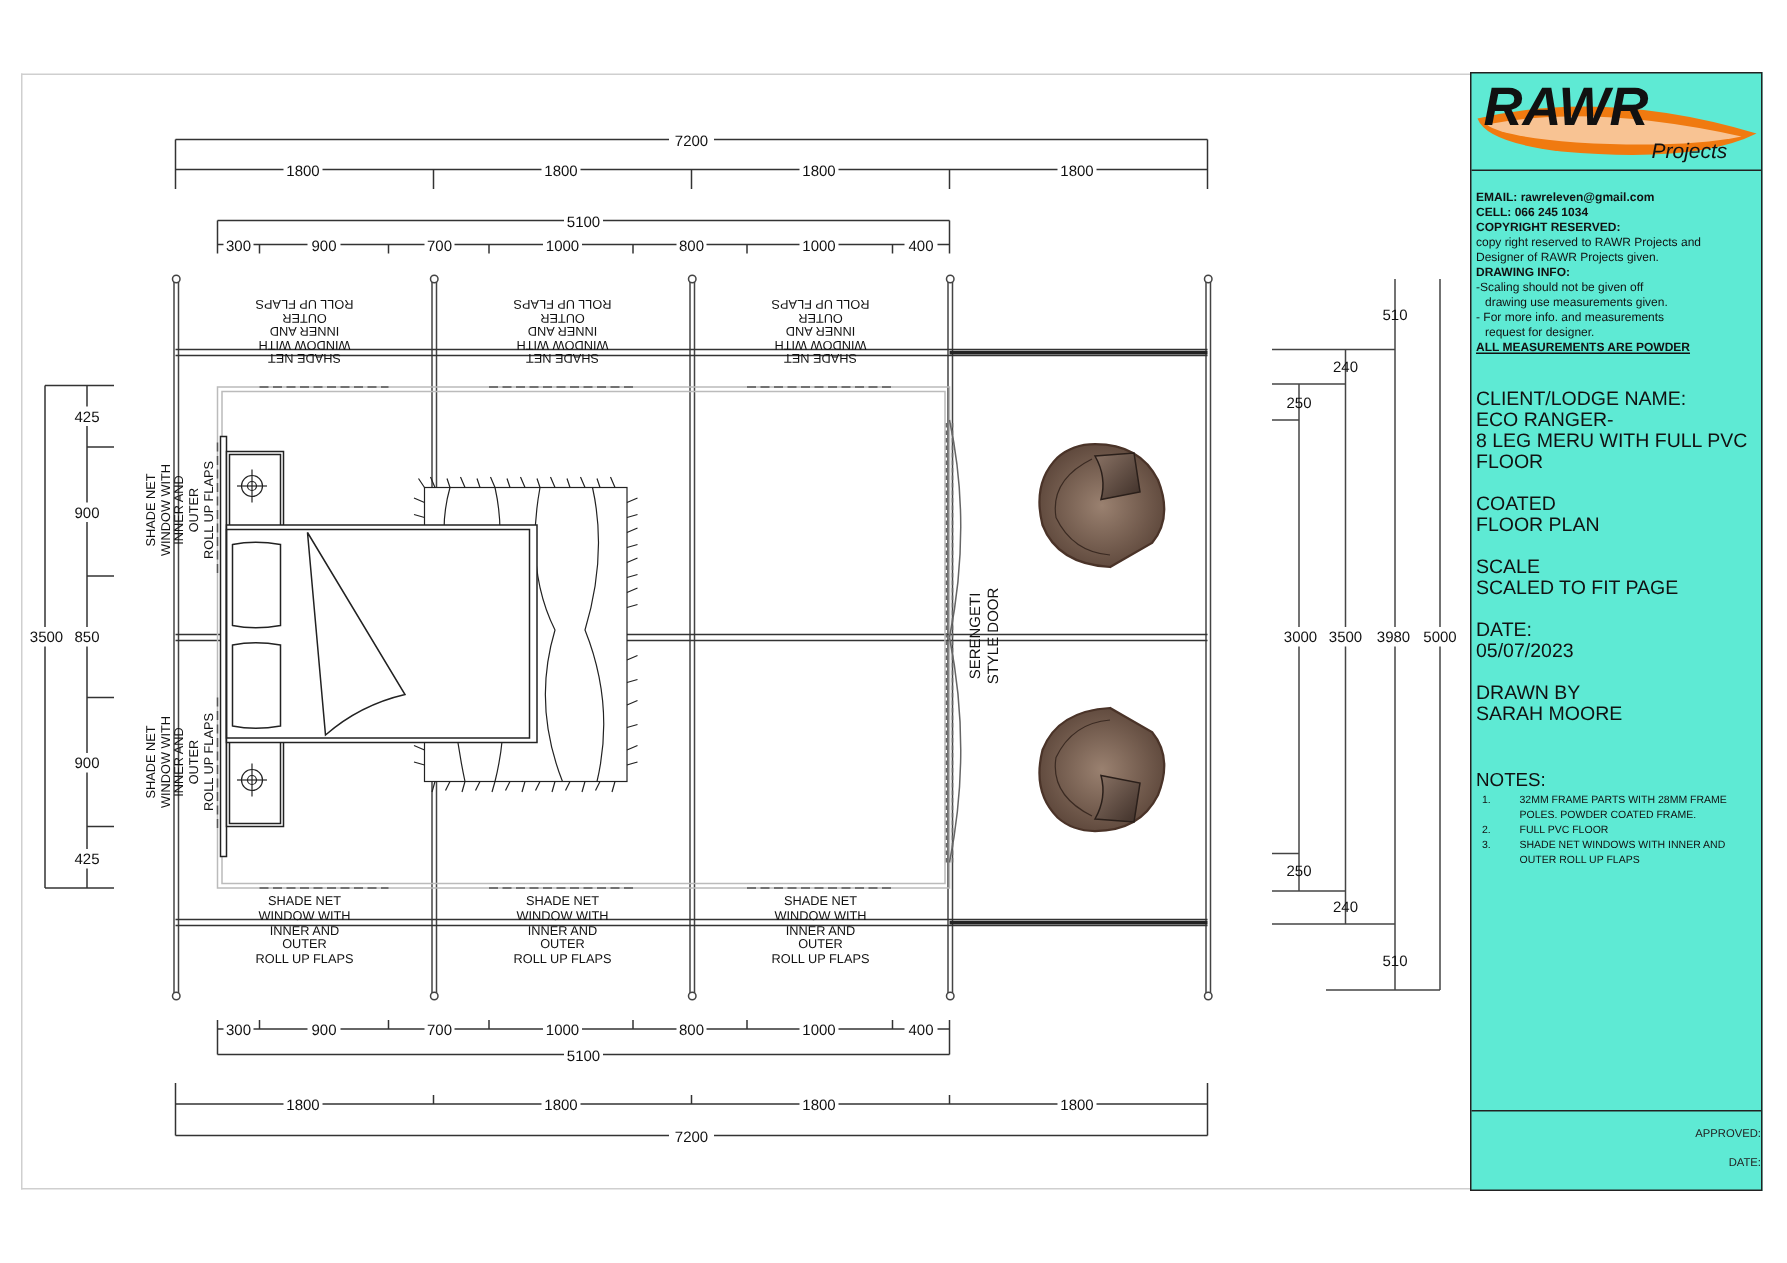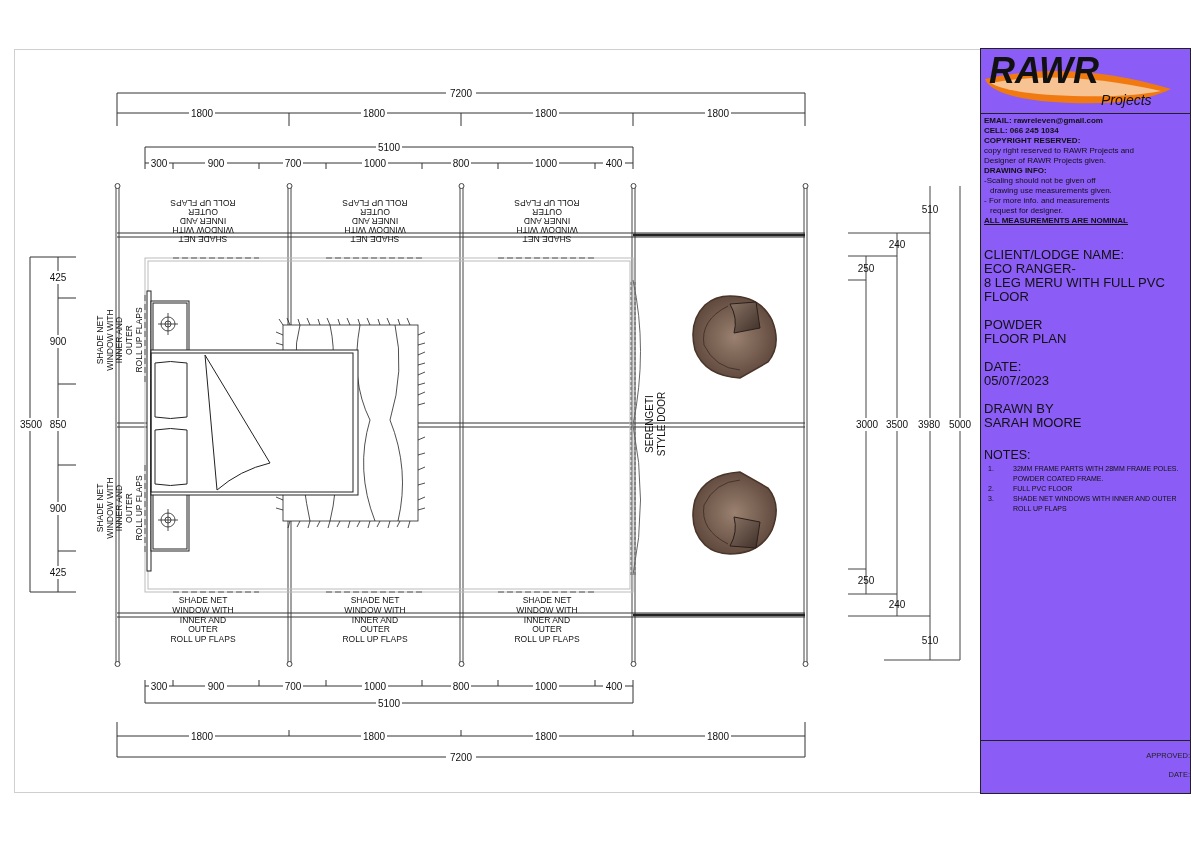--- a/index.html
+++ b/index.html
@@ -2,28 +2,28 @@
 <html><head>
   <meta charset="utf-8">
   <style>
     html, body { margin:0; padding:0; background:#ffffff; }
     body { width:1191px; height:842px; position:relative; overflow:hidden; font-family:"Liberation Sans", sans-serif; color:#111; }
     .page-frame { position:absolute; left:14px; top:49px; width:966px; height:744px; border:1px solid #cfcfcf; border-right:none; box-sizing:border-box; }
     svg.plan { position:absolute; left:0; top:0; width:1191px; height:842px; }
     svg text { font-family:"Liberation Sans", sans-serif; fill:#111; }
     .dim { font-size:10px; }
     .lbl { font-size:8.5px; }
-    .title-block { position:absolute; left:980px; top:48px; width:211px; height:746px; border:1px solid #222; box-sizing:border-box; background:#8b5cf6; }
+    .title-block { position:absolute; left:980px; top:48px; width:195px; height:746px; border:1px solid #222; box-sizing:border-box; background:#5eead4; }
     .logo { height:64px; border-bottom:1.5px solid #222; position:relative; overflow:hidden; }
-    .info { padding:2px 3px 0 3px; font-size:8px; line-height:10px; }
+    .info { padding:2px 3px 0 3px; font-size:8px; line-height:10px;margin-top:11px; }
     .info .b { font-weight:bold; }
     .info .u { font-weight:bold; text-decoration:underline; }
     .sec { margin-top:22px; padding-left:3px; font-size:13px; line-height:14px; }
     .sec .row { display:block; }
-    .notes { margin-top:18px; padding-left:3px; }
+    .notes { margin-top:30px; padding-left:3px; }
     .notes .head { font-size:12.5px; }
     .notes ol { margin:2px 0 0 0; padding:0; list-style:none; font-size:7px; line-height:10px; }
     .notes li { display:flex; }
     .notes li .n { width:25px; padding-left:4px; flex:none; }
     .approve { position:absolute; left:0; right:0; top:691px; bottom:0; border-top:1.5px solid #222; font-size:7.5px; padding-left:3px;text-align:right; }
     .approve div { margin-top:10px; color:#222; }
   </style>
 </head>
 <body>
 
@@ -389,32 +389,36 @@
     <div class="b">EMAIL: rawreleven@gmail.com</div>
     <div class="b">CELL:  066 245 1034</div>
     <div class="b">COPYRIGHT RESERVED:</div>
     <div>copy right reserved to RAWR Projects and</div>
     <div>Designer of RAWR Projects given.</div>
     <div class="b">DRAWING INFO:</div>
     <div>-Scaling should not be given off</div>
     <div style="padding-left:6px">  drawing use measurements given.</div>
     <div>- For more info. and measurements</div>
     <div style="padding-left:6px">  request for designer.</div>
-    <div class="u">ALL MEASUREMENTS ARE NOMINAL</div>
+    <div class="u">ALL MEASUREMENTS ARE POWDER</div>
   </div>
 
   <div class="sec">
     <span class="row">CLIENT/LODGE NAME:</span>
     <span class="row">ECO RANGER-</span>
     <span class="row">8 LEG MERU WITH FULL PVC</span>
     <span class="row">FLOOR</span>
   </div>
   <div class="sec" style="margin-top:14px">
-    <span class="row">POWDER</span>
+    <span class="row">COATED</span>
     <span class="row">FLOOR PLAN</span>
+  </div>
+  <div class="sec" style="margin-top:14px">
+    <span class="row">SCALE</span>
+    <span class="row">SCALED TO FIT PAGE</span>
   </div>
   <div class="sec" style="margin-top:14px">
     <span class="row">DATE:</span>
     <span class="row">05/07/2023</span>
   </div>
   <div class="sec" style="margin-top:14px">
     <span class="row">DRAWN BY</span>
     <span class="row">SARAH MOORE</span>
   </div>
 

